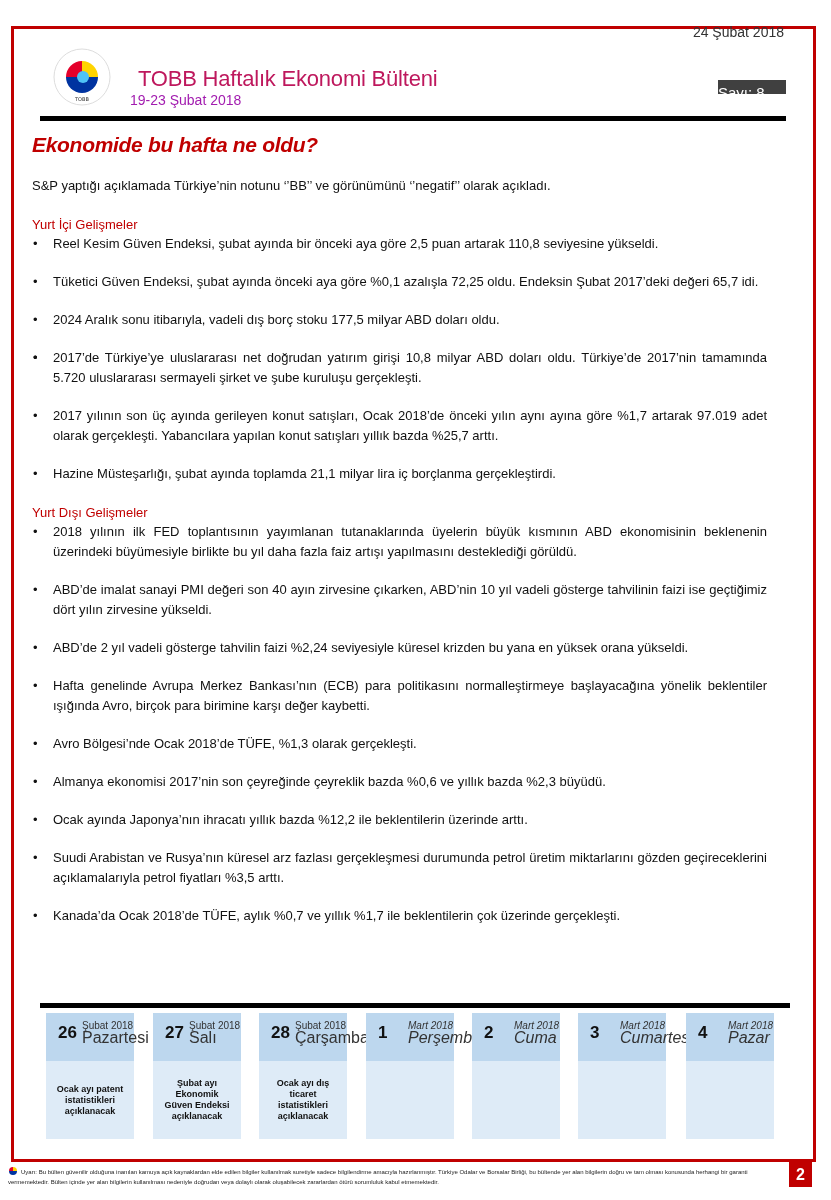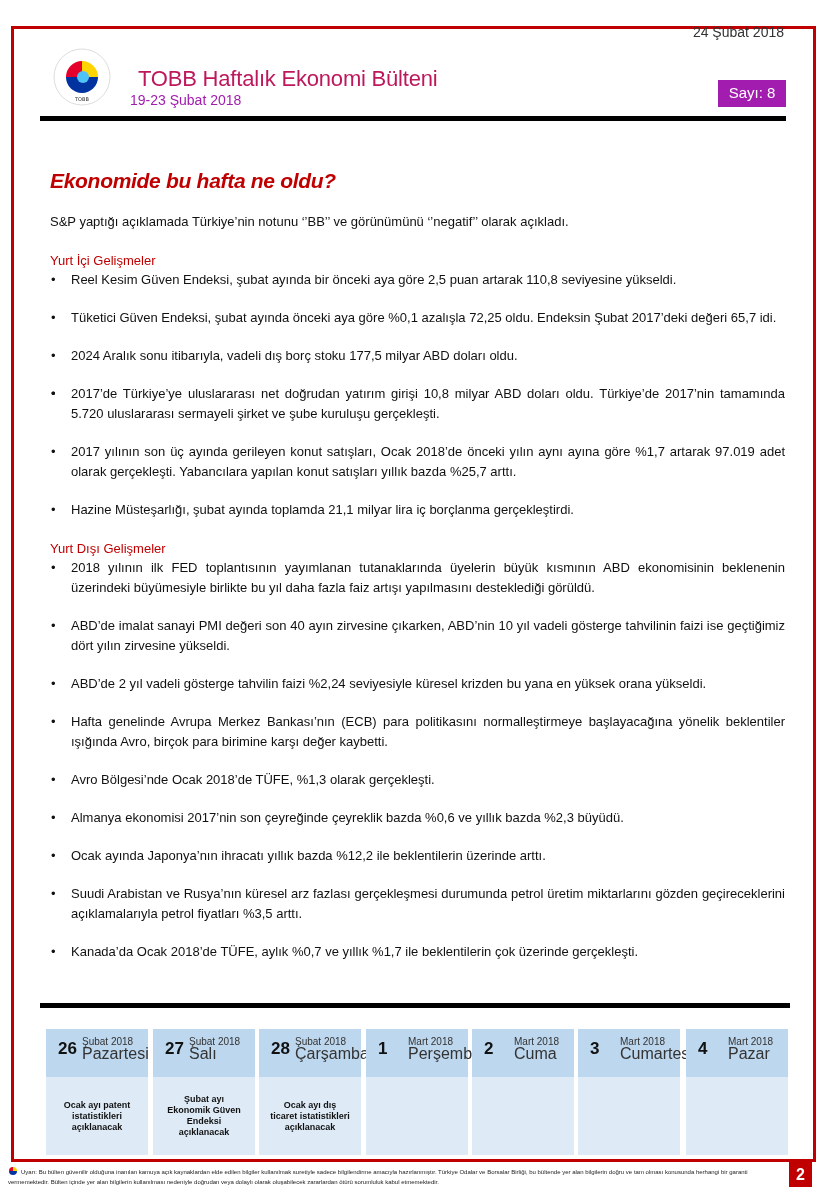--- a/index.html
+++ b/index.html
@@ -14,51 +14,51 @@
     position: absolute; left: 789px; top: 1162px; width: 23px; height: 25px;
     background: #c00000; color: #fff; font-weight: bold; font-size: 16px;
     text-align: center; line-height: 25px;
   }
 
   .logo { position: absolute; left: 52px; top: 47px; width: 60px; height: 60px; }
   .title { position: absolute; left: 130px; top: 66px; font-size: 22px; color: #be185d; letter-spacing: -0.2px; margin-left: 8px; }
   .subtitle { position: absolute; left: 130px; top: 92px; font-size: 14px; color: #a21caf; }
   .date { position: absolute; right: 47px; top: 24px; font-size: 14px; color: #333; }
   .issue {
-    position: absolute; left: 718px; top: 80px; width: 68px; height: 27px;
-    background: #a21caf; color: #fff; font-size: 15px; text-align: center; line-height: 26px;
+    position: absolute; left: 718px; top: 80px; width: 68px; height: 14px;
+    background: #404040; color: #fff; font-size: 15px; text-align: left; line-height: 26px;
   }
   .rule-top { position: absolute; left: 40px; top: 116px; width: 746px; height: 5px; background: #000; }
 
-  .content { position: absolute; left: 50px; top: 133px; width: 735px; margin-top: 36px; }
+  .content { position: absolute; left: 32px; top: 133px; width: 735px; }
   .headline { color: #c00000; font-style: italic; font-size: 21px; margin-bottom: 6px; letter-spacing: -0.3px; }
   .para { font-size: 13px; line-height: 21px; text-align: justify; }
   .para.gap { margin-top: 18px; }
   .section-h { color: #c00000; font-size: 13px; line-height: 18px; margin-top: 20px; }
   ul.bullets { list-style: none; }
   ul.bullets li {
     position: relative; padding-left: 21px; font-size: 13px; line-height: 20px;
     text-align: justify; margin-bottom: 18px;
   }
   ul.bullets li .dot { position: absolute; left: 1px; top: 0; }
   ul.bullets li:last-child { margin-bottom: 0; }
 
   .rule-bottom { position: absolute; left: 40px; top: 1003px; width: 750px; height: 5px; background: #000; }
 
   .calendar { position: absolute; left: 46px; top: 1013px; width: 740px; height: 126px; }
-  .day { position: absolute; top: 16px; width: 102px; height: 126px; }
+  .day { position: absolute; top: 0; width: 88px; height: 126px; }
   .day-head { height: 48px; background: #bdd7ee; position: relative; }
   .day-body {
     height: 78px; background: #deebf7; display: flex; align-items: center; justify-content: center;
     text-align: center; font-size: 9px; font-weight: bold; line-height: 11px; padding: 0 10px; color: #111;
   }
   .day-num { position: absolute; left: 12px; top: 10px; font-size: 17px; font-weight: bold; color: #111; }
   .day-month { position: absolute; left: 36px; top: 7px; font-size: 10px; color: #333; line-height: 12px; }
   .day-name { position: absolute; left: 36px; top: 19px; font-size: 16px; color: #333; line-height: 12px; }
-  .day.m .day-month, .day.m .day-name { left: 42px; }
+  .day.m .day-month, .day.m .day-name { left: 42px; font-style: italic; }
 
   .disclaimer {
     position: absolute; left: 8px; top: 1167px; width: 770px; font-size: 6px; line-height: 10px; color: #222;
   }
   .disclaimer .mini-logo { display: inline-block; width: 10px; height: 8px; vertical-align: -1px; margin-right: 3px; }
 </style>
 </head>
 <body>
 
 <div class="frame"></div>

